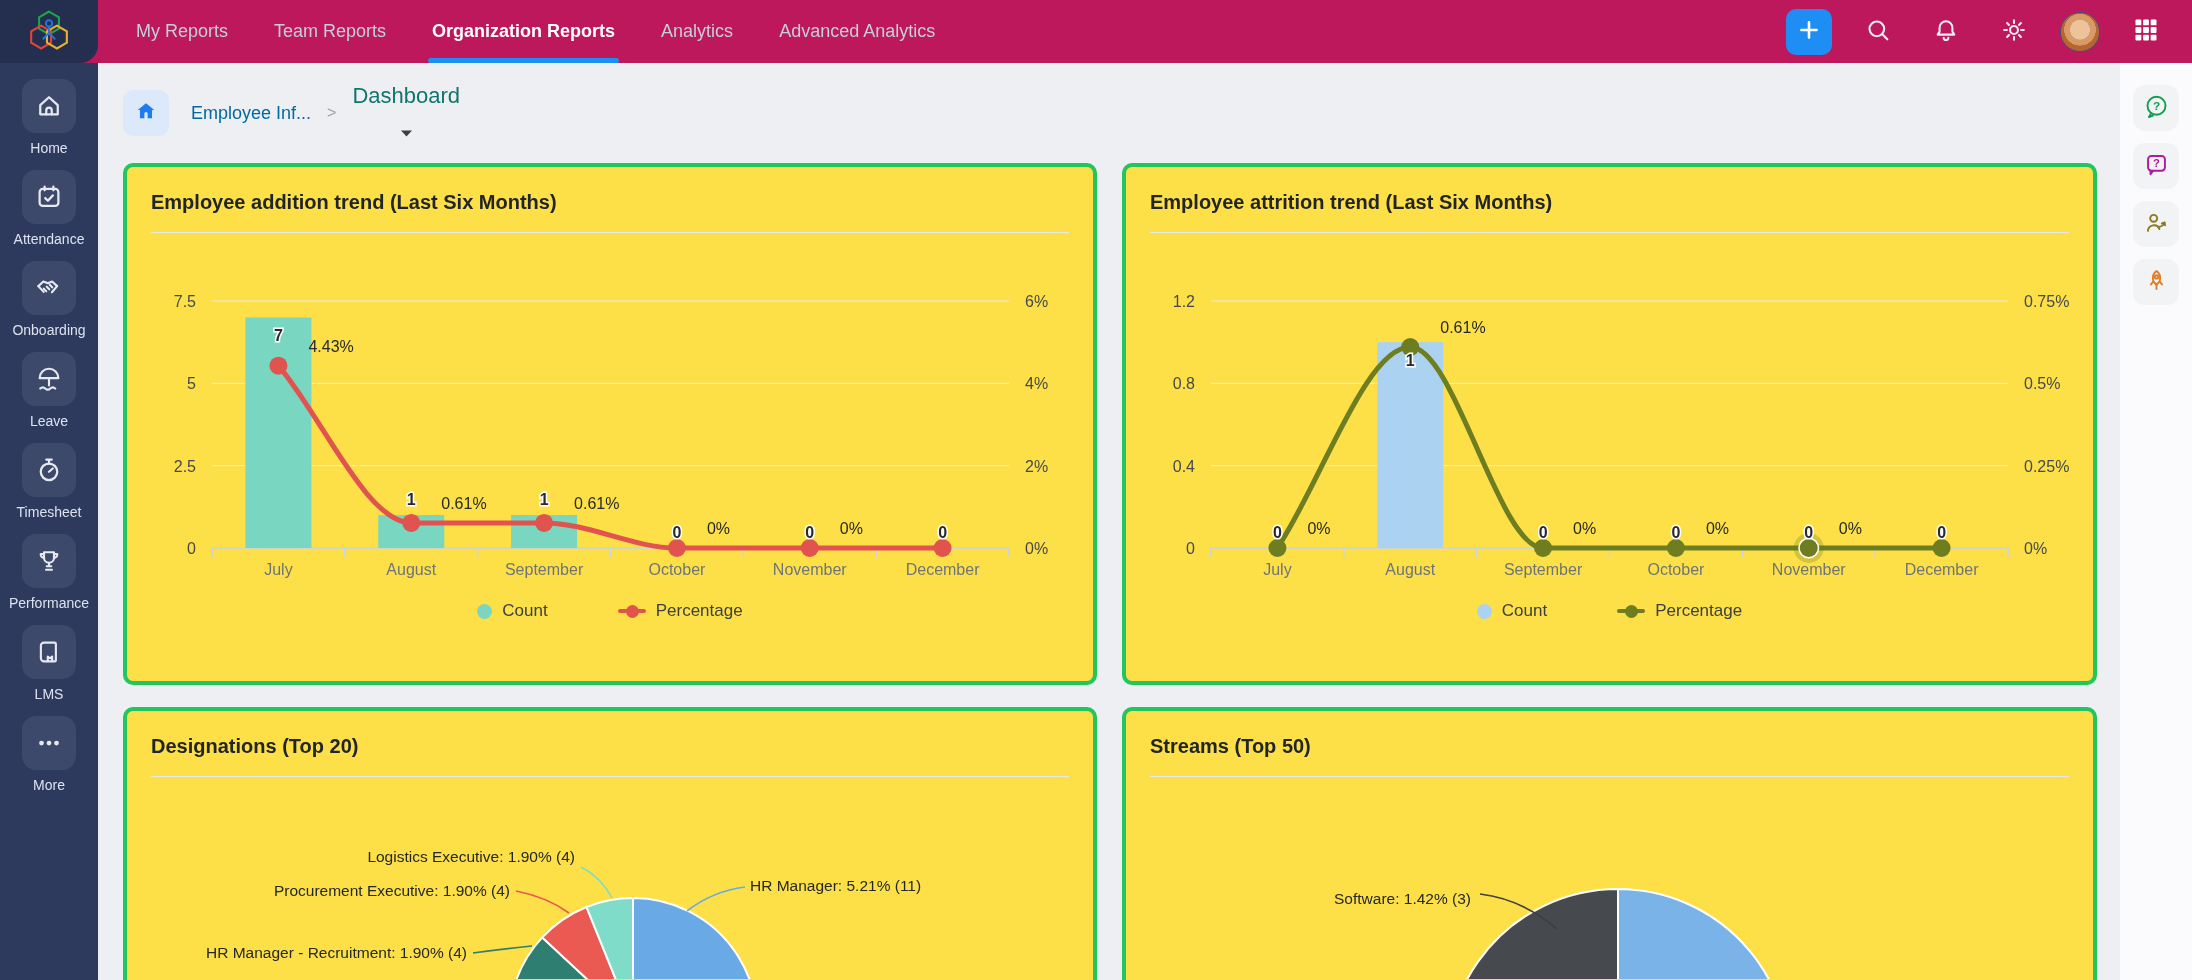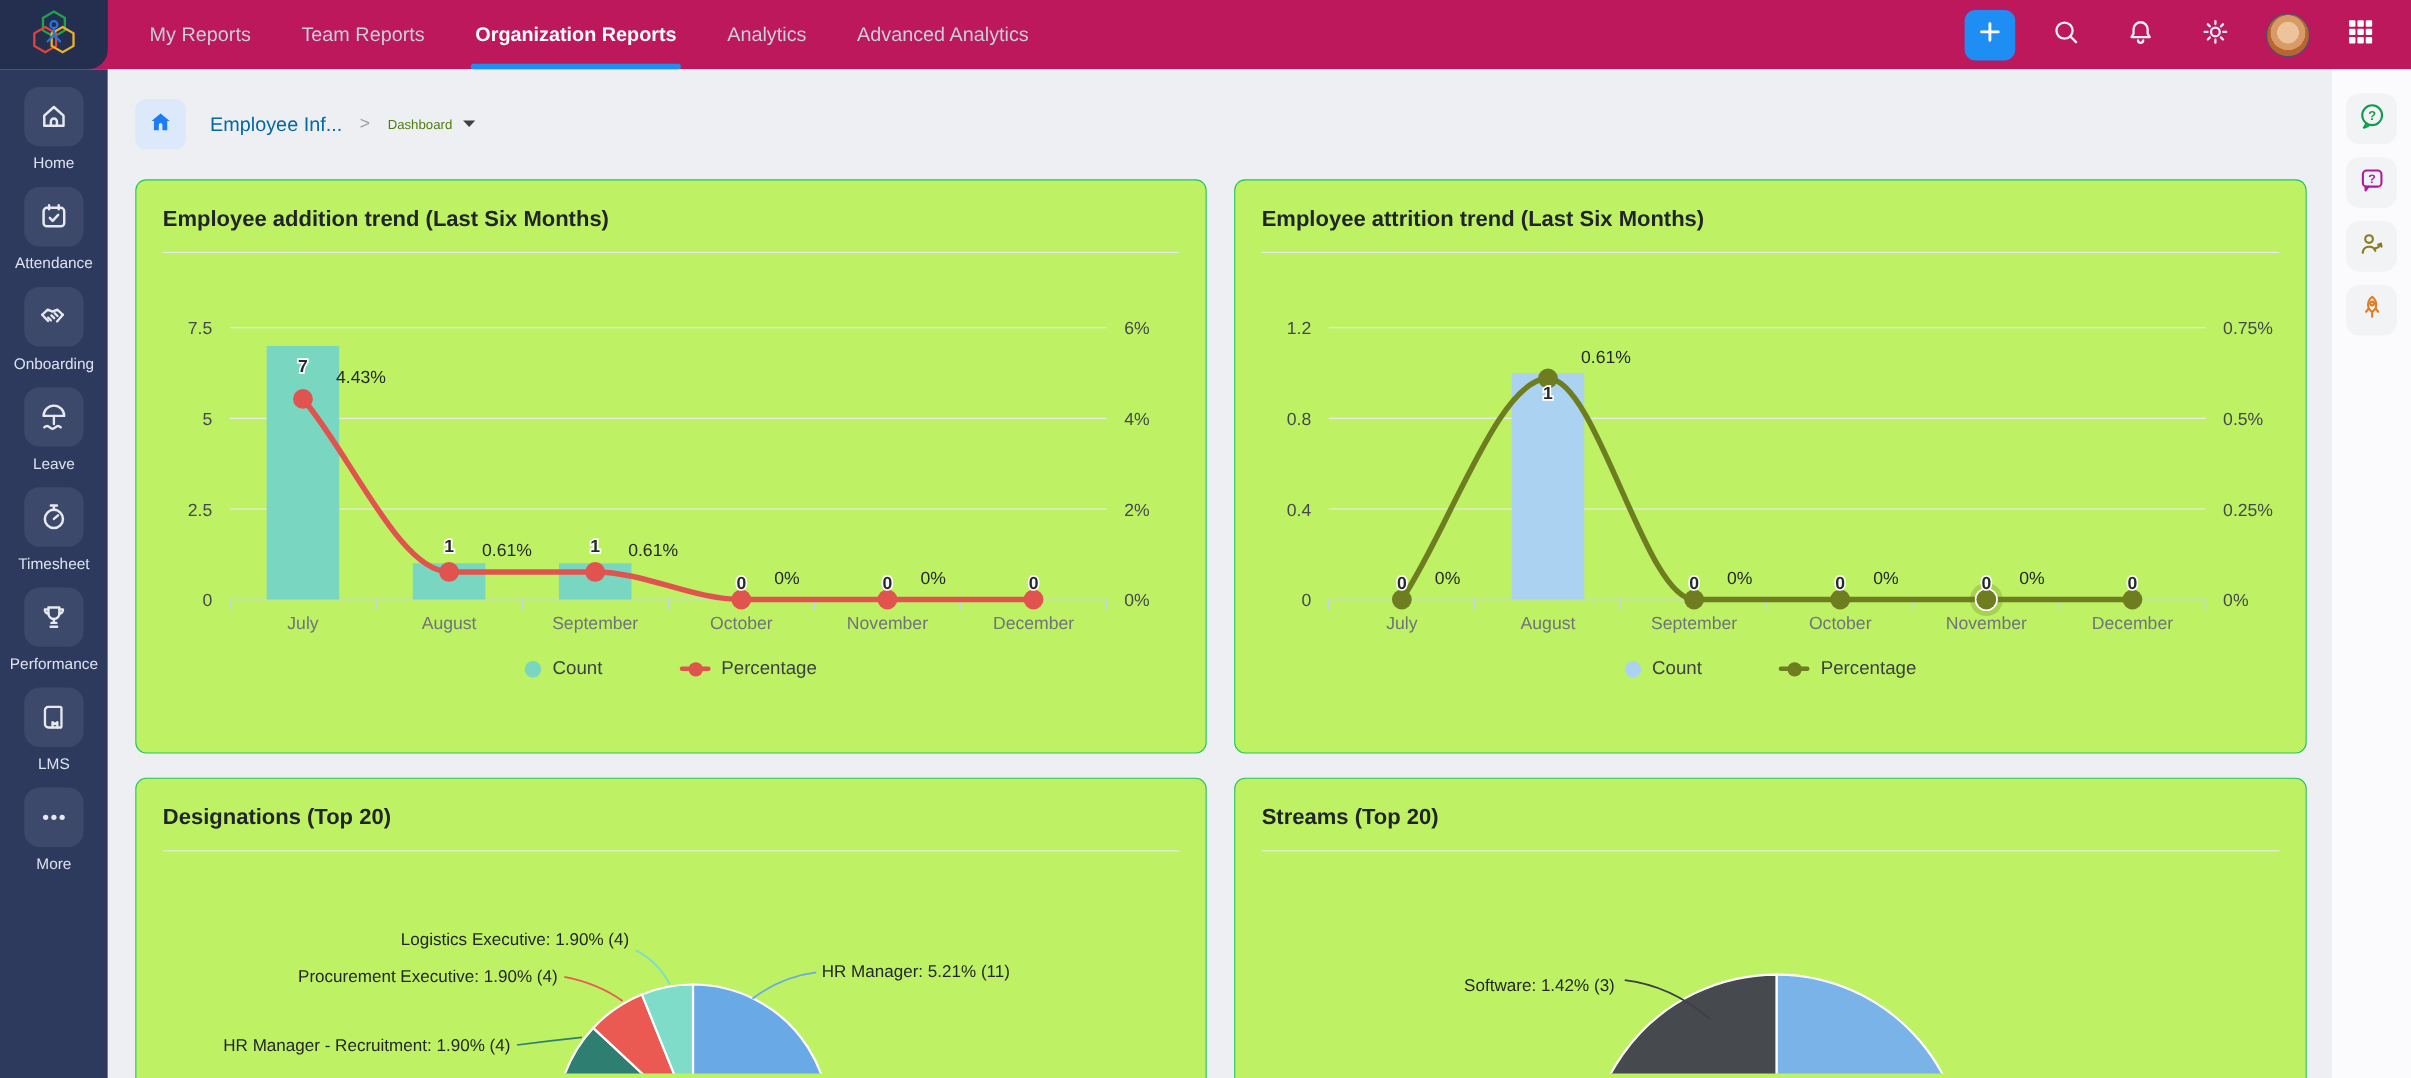--- a/index.html
+++ b/index.html
@@ -36,26 +36,26 @@
     display:flex; align-items:center; justify-content:center; }
   .side-label { color:#dde2ee; font-size:14px; }
 
   
   .main { flex:1; background:#edeff2; padding:27px 23px 0 25px; min-width:0; }
   .breadcrumb { display:flex; align-items:center; height:46px; margin-bottom:27px; }
   .crumb-home { width:46px; height:46px; background:#dce9fb; border-radius:10px;
     display:flex; align-items:center; justify-content:center; cursor:pointer; }
   .crumb-section { margin-left:22px; font-size:18px; color:#0369a1; font-weight:500; cursor:pointer; }
   .crumb-sep { margin:0 16px; color:#9aa0a6; }
-  .crumb-page { font-size:12px; color:#4d7c0f; font-weight:500; cursor:pointer;
-    display:flex; align-items:center; gap:9px; }
+  .crumb-page { font-size:22px; color:#0f766e; font-weight:500; cursor:pointer;
+    display:flex; align-items:center; gap:9px;flex-direction:column; }
 
   .cards { display:grid; grid-template-columns:974px 975px; grid-template-rows:522px 400px;
     gap:22px 25px; }
-  .card { background:#bef264; border:1px solid #22c55e; border-radius:10px;
+  .card { background:#fde047; border:4px solid #22c55e; border-radius:10px;
     padding:24px 24px 0 24px; overflow:hidden; }
   .card-title { font-size:20px; font-weight:700; color:#21252a; }
   .card-divider { border-top:1px solid #e9eaec; margin-top:18px; }
   .chart-svg { display:block; margin-top:2px; }
   .legend { display:flex; justify-content:center; align-items:center; gap:70px; margin-top:4px; }
   .legend-item { display:flex; align-items:center; gap:10px; cursor:pointer;
     font-size:17px; color:#3c4043; }
   .legend-dot { width:15px; height:15px; border-radius:50%; }
   .legend-line { width:28px; height:4px; border-radius:2px; position:relative; }
   .legend-line::after { content:''; position:absolute; width:13px; height:13px;
@@ -403,21 +403,21 @@
               <path d="M365,112 Q396,118 418,134" stroke="#ea5a52" fill="none" stroke-width="1.6"></path>
               <text x="359" y="117" text-anchor="end" fill="#24272b" font-size="15.5" font-weight="500">Procurement Executive: 1.90% (4)</text>
               <path d="M322,174 Q352,170 381,167" stroke="#2f7e72" fill="none" stroke-width="1.6"></path>
               <text x="316" y="179" text-anchor="end" fill="#24272b" font-size="15.5" font-weight="500">HR Manager - Recruitment: 1.90% (4)</text>
               <path d="M594,108 Q562,112 536,132" stroke="#69aae6" fill="none" stroke-width="1.6"></path>
               <text x="599" y="112" text-anchor="start" fill="#24272b" font-size="15.5" font-weight="500">HR Manager: 5.21% (11)</text>
             </svg>
         </section>
 
         <section class="card">
-          <h2 class="card-title">Streams (Top 20)</h2>
+          <h2 class="card-title">Streams (Top 50)</h2>
           <div class="card-divider"></div>
           <svg class="chart-svg" width="926" height="200" viewBox="0 0 926 200">
               <path d="M468,281L468,110A171,171 0 1 1 409.51455549131066,441.68743815439035Z" fill="#79b3e8" stroke="#fff" stroke-width="2"></path>
               <path d="M468,281L307.3125618456097,339.48544450868945A171,171 0 0 1 467.99999999999994,110Z" fill="#46494e" stroke="#fff" stroke-width="2"></path>
               <path d="M330,115 Q372,120 407,150" stroke="#3c3f44" fill="none" stroke-width="1.6"></path>
               <text x="321" y="125" text-anchor="end" fill="#24272b" font-size="15.5" font-weight="500">Software: 1.42% (3)</text>
             </svg>
         </section>
 
       </div>

